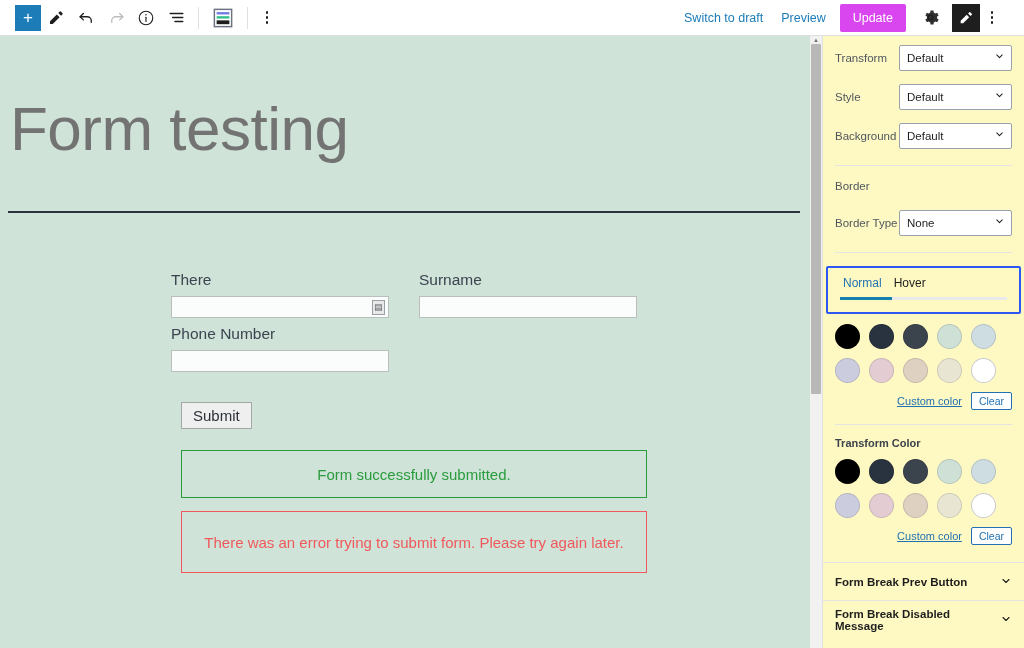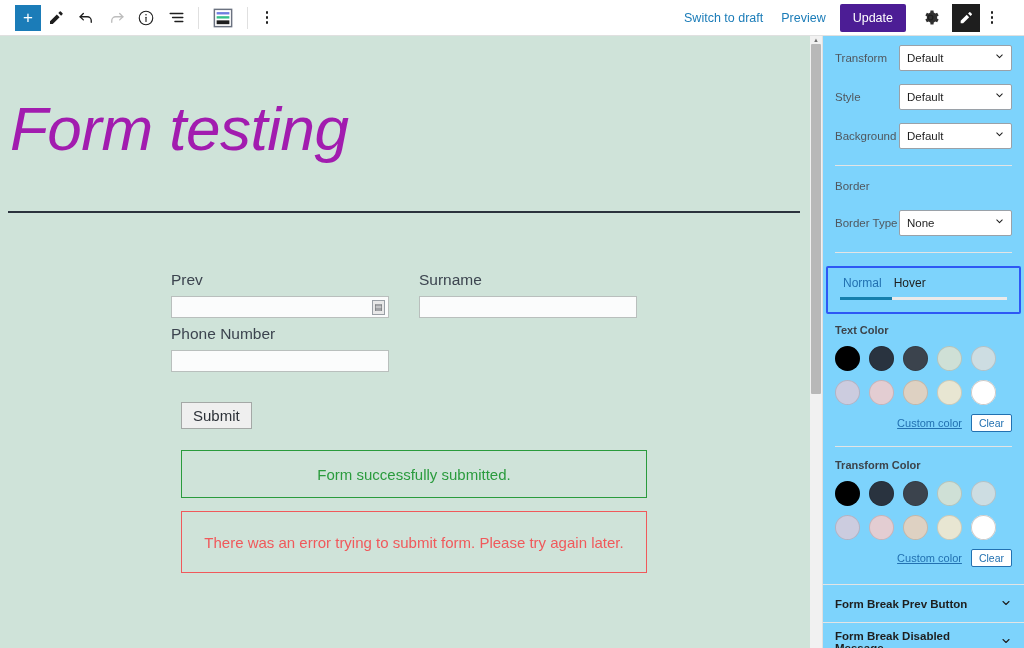--- a/index.html
+++ b/index.html
@@ -67,22 +67,22 @@
   
   .body-split { flex: 1; display: flex; min-height: 0; position: relative; }
 
   
   .canvas-wrap { position: relative; width: 822px; min-width: 822px; height: 100%; }
   .canvas {
     position: absolute; inset: 0 12px 0 0;
     background: #cfe3d9; overflow: hidden;
   }
   .post-title {
-    font-size: 62px; font-weight: 400; color: #a21caf;
-    letter-spacing: -0.5px; padding: 58px 0 0 10px; line-height: 1.12; font-style: italic;
+    font-size: 62px; font-weight: 400; color: #737373;
+    letter-spacing: -0.5px; padding: 58px 0 0 10px; line-height: 1.12;
   }
   .title-rule {
     height: 2px; background: #2b333d; margin: 48px 10px 0 8px; width: 792px;
   }
 
   .form-area { padding: 58px 0 0 171px; }
   .row { display: flex; }
   .col { width: 248px; }
   .col.right { margin-left: 0px; }
   .fld-label {
@@ -127,21 +127,21 @@
     position: absolute; top: 8px; left: 1px; width: 10px; height: 350px;
     background: #b8b8b8; border-radius: 1px;
   }
   .cv-arrow {
     position: absolute; top: 1px; left: 2px; width: 8px; height: 7px;
     font-size: 6px; color: #707070; text-align: center; line-height: 7px;
   }
 
   
   .sidebar {
-    width: 202px; min-width: 202px; background: #7dd3fc;
+    width: 202px; min-width: 202px; background: #fef9c3;
     border-left: 1px solid #e0e0e0; height: 100%;
     overflow: hidden; position: relative;
   }
   .sb-row {
     display: flex; align-items: center; padding: 0 12px; height: 34px; margin-top: 5px;
   }
   .sb-label { font-size: 11.5px; color: #50575e; width: 64px; flex: none; }
   .sb-select {
     flex: 1; height: 26px; border: 1px solid #9aa1a8; border-radius: 2px;
     background: #fff; font-size: 11.5px; color: #1e1e1e; font-family: inherit;
@@ -258,21 +258,21 @@
             <i></i>
             <i></i>
             <i></i>
           </span>
       </div>
     </div>
 
     <div class="tb-right">
       <button class="link-btn">Switch to draft</button>
       <button class="link-btn">Preview</button>
-      <button class="update-btn" style="background: #4c1d95;">Update</button>
+      <button class="update-btn" style="background: #d946ef;">Update</button>
 
       <div class="gear-btn">
         <svg width="19" height="19" viewBox="0 0 24 24" fill="#1e1e1e">
             <path d="M12 8.2A3.8 3.8 0 1 0 12 15.8 3.8 3.8 0 0 0 12 8.2zm0 5.9a2.1 2.1 0 1 1 0-4.2 2.1 2.1 0 0 1 0 4.2z"></path>
             <path d="M20.3 13.2a8.5 8.5 0 0 0 0-2.4l2-1.4-1.9-3.3-2.3.9a8.4 8.4 0 0 0-2-1.2l-.3-2.5h-3.8l-.3 2.5a8.4 8.4 0 0 0-2 1.2l-2.3-.9-1.9 3.3 2 1.4a8.5 8.5 0 0 0 0 2.4l-2 1.4 1.9 3.3 2.3-.9a8.4 8.4 0 0 0 2 1.2l.3 2.5h3.8l.3-2.5a8.4 8.4 0 0 0 2-1.2l2.3.9 1.9-3.3-2-1.4z" opacity="0.92"></path>
           </svg>
       </div>
 
       <div class="pencil-btn">
         <svg width="16" height="16" viewBox="0 0 24 24" fill="#ffffff">
@@ -295,21 +295,21 @@
     <div class="canvas-wrap">
       <div class="canvas" style="background: rgb(207, 227, 217);">
 
         <div class="post-title">Form testing</div>
         <div class="title-rule"></div>
 
         <div class="form-area">
 
           <div class="row">
             <div class="col">
-              <label class="fld-label">Prev</label>
+              <label class="fld-label">There</label>
               <div class="fld-input">
                 <span class="autofill-ico">
                     <span>▤</span>
                   </span>
               </div>
             </div>
             <div class="col right">
               <label class="fld-label">Surname</label>
               <div class="fld-input"></div>
             </div>
@@ -397,21 +397,20 @@
       <div class="tabs-box" style="border-color: rgb(46, 88, 244);">
         <div class="tabs-row">
           <div class="tab active">Normal</div>
           <div class="tab">Hover</div>
         </div>
         <div class="tab-underline">
             <i></i>
           </div>
       </div>
 
-      <div class="palette-title">Text Color</div>
       <div class="swatches" id="tc-sw">
           <div class="sw" style="background: rgb(0, 0, 0);"></div>
           <div class="sw" style="background: rgb(41, 51, 63);"></div>
           <div class="sw" style="background: rgb(59, 67, 77);"></div>
           <div class="sw" style="background: rgb(207, 224, 214);"></div>
           <div class="sw" style="background: rgb(205, 221, 226);"></div>
           <div class="sw" style="background: rgb(204, 204, 223);"></div>
           <div class="sw" style="background: rgb(227, 205, 210);"></div>
           <div class="sw" style="background: rgb(222, 209, 194);"></div>
           <div class="sw" style="background: rgb(232, 230, 210);"></div>

